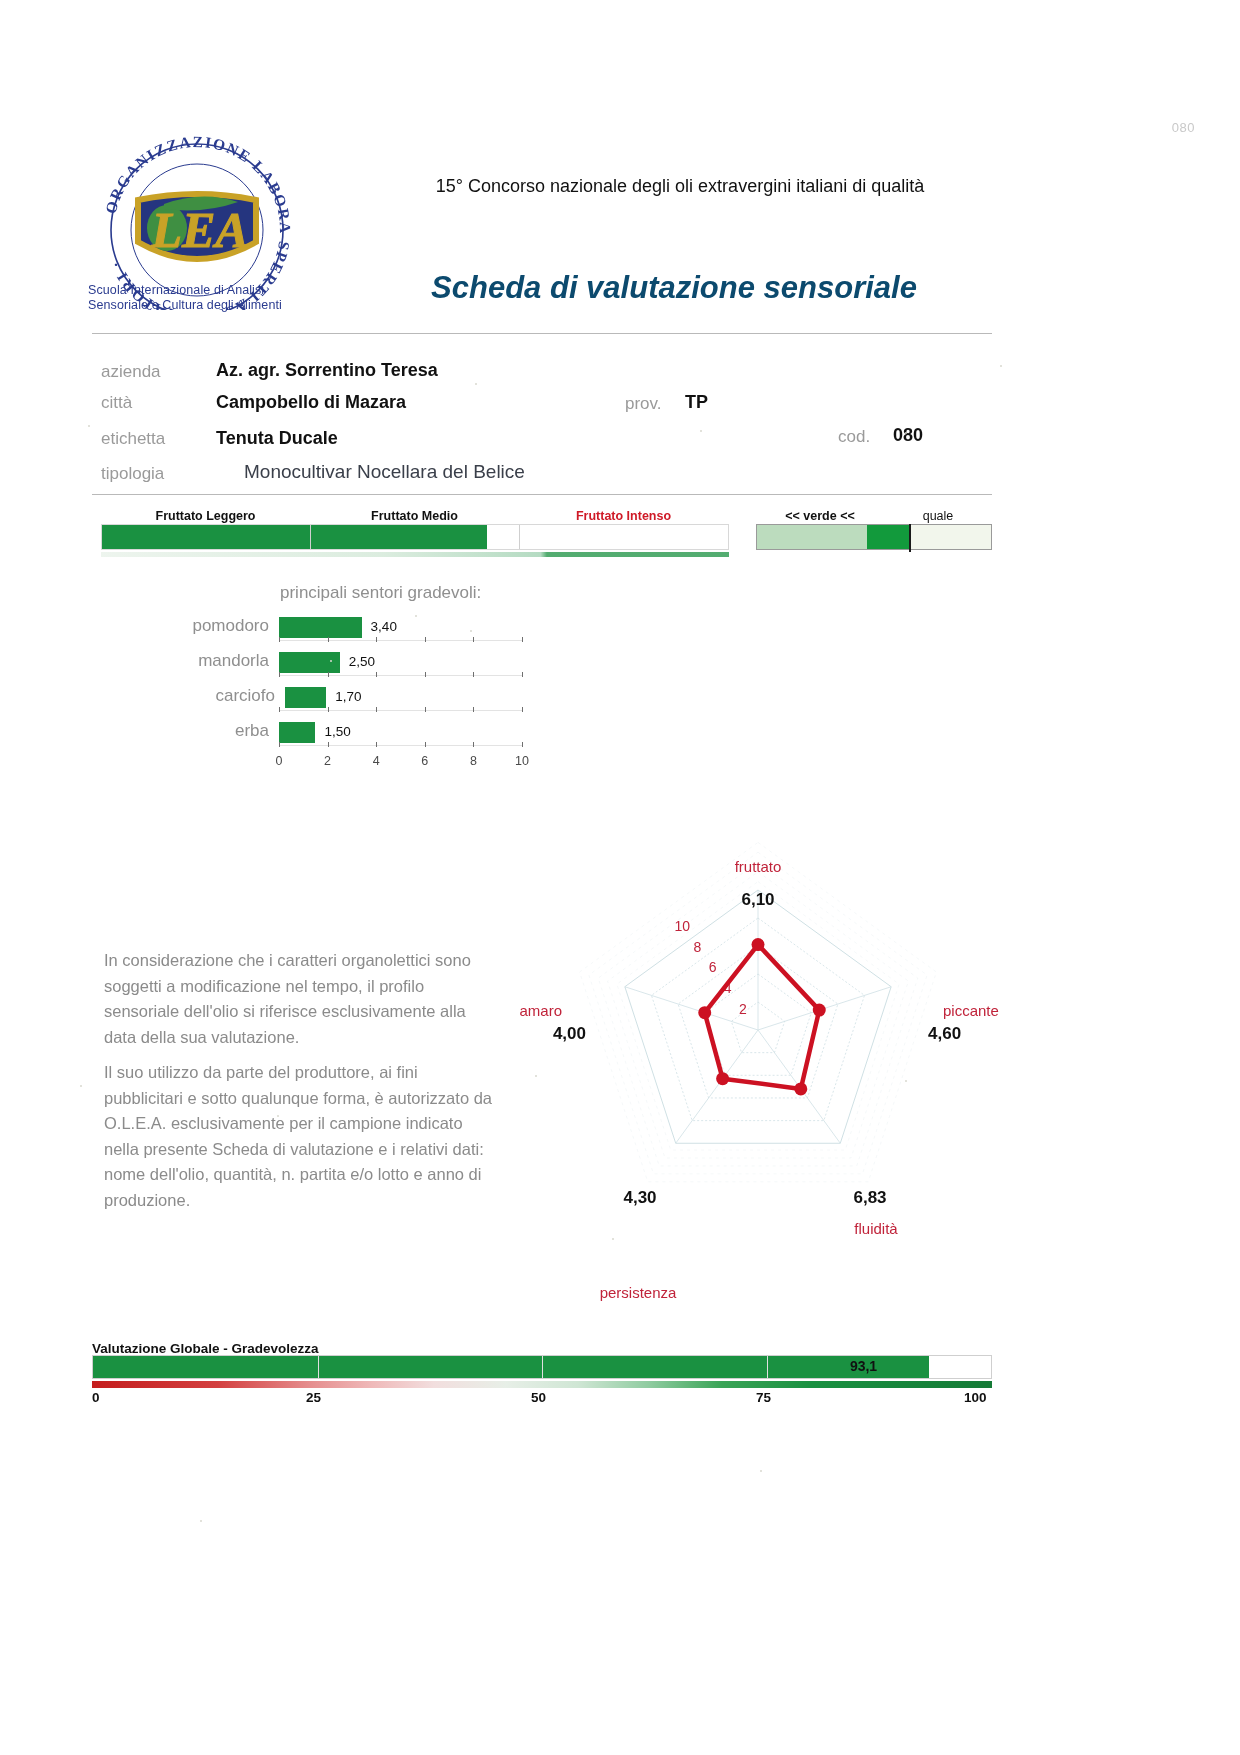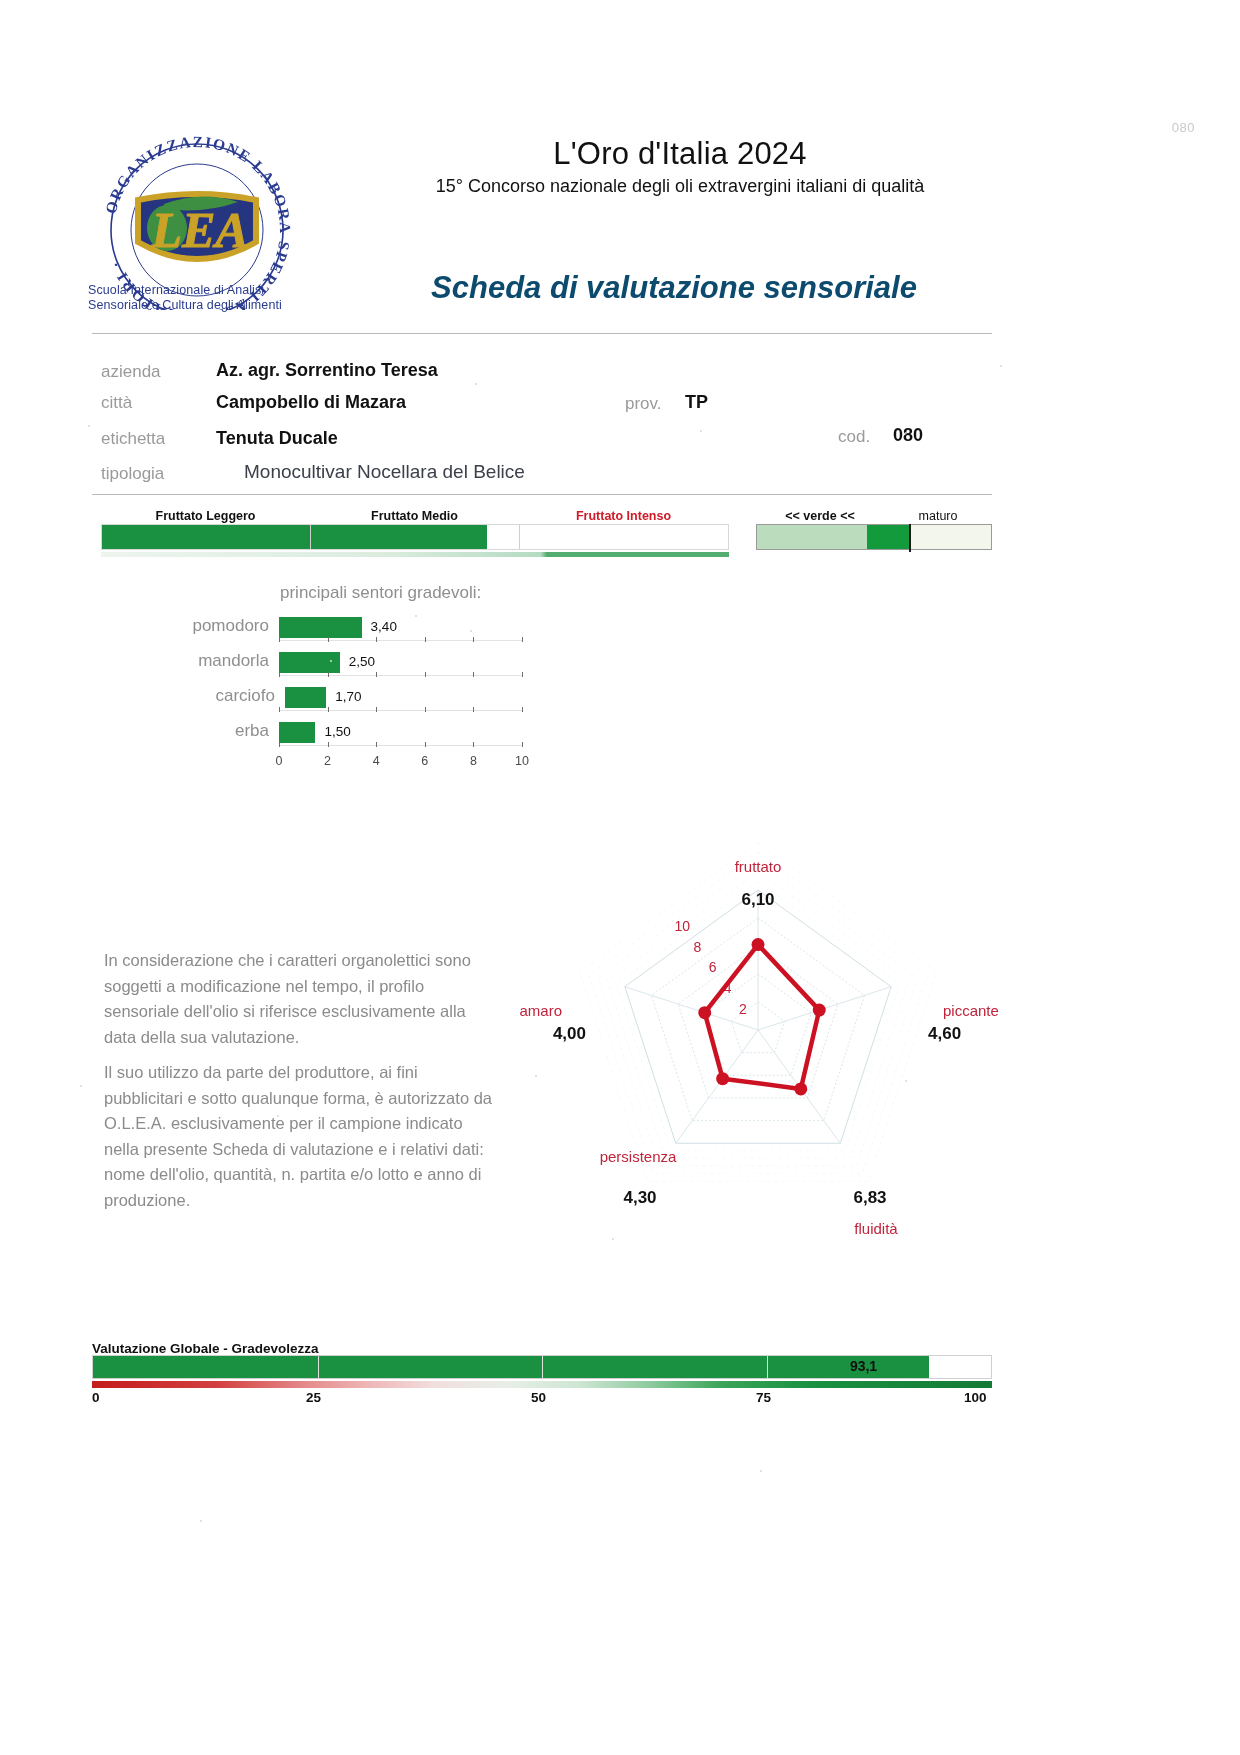--- a/index.html
+++ b/index.html
@@ -113,21 +113,20 @@
       <ellipse cx="75" cy="98" rx="20" ry="23" fill="#3f8f42"></ellipse>
       <path d="M 72 74 Q 110 60 146 72 Q 112 84 72 79 Z" fill="#3f8f42"></path>
       <text x="108" y="117" text-anchor="middle" font-family="'Liberation Serif',serif" font-style="italic" font-weight="bold" font-size="50" fill="#c9a227" stroke="#c9a227" stroke-width="1">LEA</text>
     </svg>
   </div>
   <div class="logo-sub">
     <div>Scuola Internazionale di Analisi</div>
     <div>Sensoriale e Cultura degli Alimenti</div>
   </div>
 
-  <div class="title">L'Oro d'Italia 2024</div>
   <div class="subtitle">15° Concorso nazionale degli oli extravergini italiani di qualità</div>
   <div class="scheda">Scheda di valutazione sensoriale</div>
 
   <div class="rule rule-top"></div>
 
   <div class="lbl" style="left:101px;top:362px;">azienda</div>
   <div class="val b" style="left:216px;top:360px;">Az.  agr. Sorrentino Teresa</div>
 
   <div class="lbl" style="left:101px;top:393px;">città</div>
   <div class="val b" style="left:216px;top:392px;">Campobello di Mazara</div>
@@ -149,21 +148,21 @@
   <div class="fbar-lab red" style="left:519px;width:209px;">Fruttato Intenso</div>
 
   <div class="fbar-track">
     <div class="fbar-fill" id="fruttato-fill" style="width: 61.5%;"></div>
     <div class="fbar-div" style="left:33.3%;"></div>
     <div class="fbar-div" style="left:66.6%;"></div>
   </div>
   <div class="fbar-shadow"></div>
 
   <div class="vbar-lab" style="left:756px;width:128px;">&lt;&lt; verde &lt;&lt;</div>
-  <div class="vbar-lab thin" style="left:884px;width:108px;">maturo</div>
+  <div class="vbar-lab thin" style="left:884px;width:108px;">quale</div>
   <div class="vbar-track">
     <div class="vbar-seg" id="vm-light" style="left: 0px; background: rgb(188, 220, 190); width: 47%;"></div>
     <div class="vbar-seg" id="vm-mark" style="background: rgb(18, 154, 60); left: 47%; width: 18%;"></div>
     <div class="vbar-tick" id="vm-tick" style="left: 65%;"></div>
   </div>
 
   <div class="sentori-title">principali sentori gradevoli:</div>
   <div id="sentori-chart">
       <div class="sent-row" style="left: 279px; top: 612px; width: 243px;">
         <div class="sent-name">pomodoro</div>
@@ -254,21 +253,21 @@
         <circle cx="184.7408350874714" cy="182.69504831500296" r="6.5" fill="#cc1122"></circle>
       </svg>
   </div>
   <div id="radar-labels">
       <div class="rx-lab" style="color: rgb(192, 35, 58); left: 758px; top: 858px; transform: translate(-50%, 0px);">fruttato</div>
       <div class="rx-val" style="left: 758px; top: 890px; transform: translate(-50%, 0px);">6,10</div>
       <div class="rx-lab" style="color: rgb(192, 35, 58); left: 943px; top: 1002px; transform: none;">piccante</div>
       <div class="rx-val" style="left: 928px; top: 1024px; transform: none;">4,60</div>
       <div class="rx-lab" style="color: rgb(192, 35, 58); left: 876px; top: 1220px; transform: translate(-50%, 0px);">fluidità</div>
       <div class="rx-val" style="left: 870px; top: 1188px; transform: translate(-50%, 0px);">6,83</div>
-      <div class="rx-lab" style="color: rgb(192, 35, 58); left: 638px; top: 1148px; transform: translate(-50%, 0px);">persistenza</div>
+      <div class="rx-lab" style="color: rgb(192, 35, 58); left: 638px; top: 1284px; transform: translate(-50%, 0px);">persistenza</div>
       <div class="rx-val" style="left: 640px; top: 1188px; transform: translate(-50%, 0px);">4,30</div>
       <div class="rx-lab" style="color: rgb(192, 35, 58); left: 562px; top: 1002px; transform: translate(-100%, 0px);">amaro</div>
       <div class="rx-val" style="left: 586px; top: 1024px; transform: translate(-100%, 0px);">4,00</div>
     </div>
 
   <div class="glob-title">Valutazione Globale - Gradevolezza</div>
   <div class="glob-track">
     <div class="glob-fill" id="glob-fill" style="width: 93.1%; background: rgb(26, 145, 65);"></div>
     <div class="glob-tick" style="left:25%;"></div>
     <div class="glob-tick" style="left:50%;"></div>

